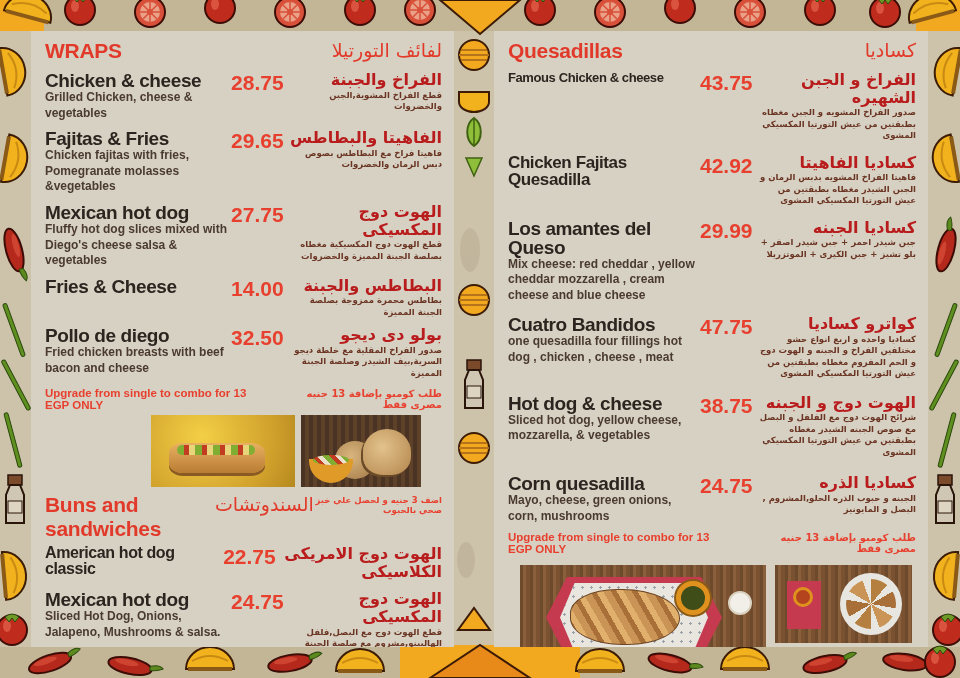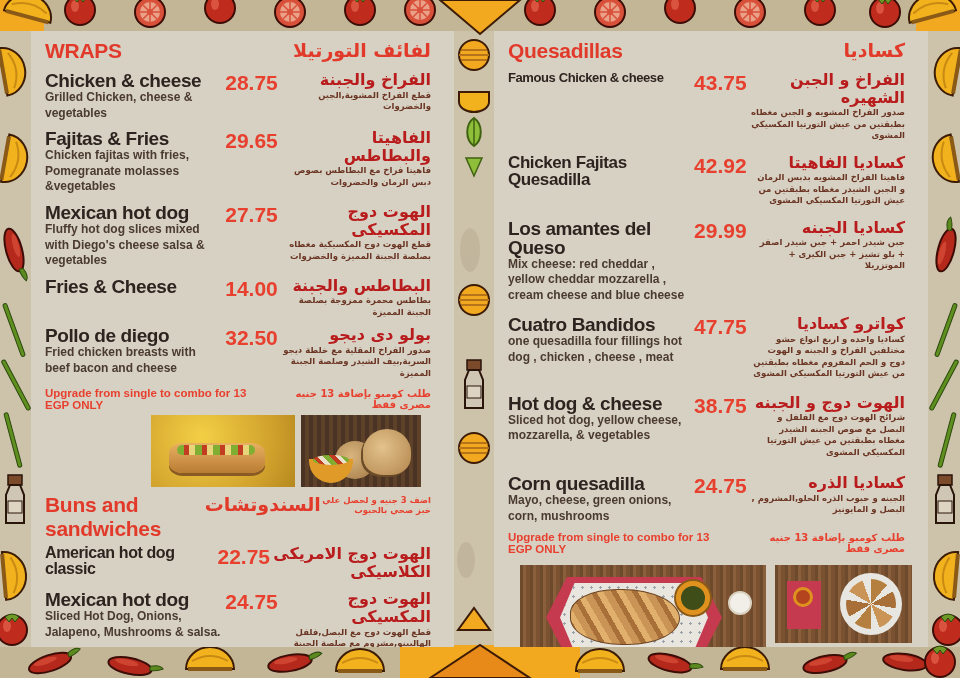--- a/index.html
+++ b/index.html
@@ -1,26 +1,26 @@
 <!DOCTYPE html>
 <html><head>
 <meta charset="utf-8">
 <style>
   * { margin:0; padding:0; box-sizing:border-box; }
   body { background:#555; font-family:"Liberation Sans", sans-serif; }
   .stage { position:relative; width:960px; height:678px; overflow:hidden; background:#cdc3ab; }
   .deco { position:absolute; inset:0; }
 
-  .panel { position:absolute; top:31px; bottom:31px; background:#d7d1c3; padding:8px 23px 6px 14px; overflow:hidden; }
+  .panel { position:absolute; top:31px; bottom:31px; background:#d7d1c3; padding:8px 12px 6px 14px; overflow:hidden; }
   .panel-left  { left:31px;  width:423px; }
   .panel-right { left:494px; width:434px; }
 
   .sec-head { display:flex; justify-content:space-between; align-items:flex-start; margin-bottom:8px; }
   .sec-title-en { color:#e23a2a; font-size:21px; font-weight:800; letter-spacing:-.3px; }
-  .sec-title-ar { color:#e23a2a; font-size:19px; font-weight:700; direction:rtl; font-family:"DejaVu Sans",sans-serif; }
+  .sec-title-ar { color:#e23a2a; font-size:19px; font-weight:400; direction:rtl; font-family:"DejaVu Sans",sans-serif; }
   .sec-note-ar { color:#e8402f; font-size:8.5px; font-weight:700; direction:rtl; text-align:right; margin-top:2px; font-family:"DejaVu Sans",sans-serif; }
 
   .row { display:flex; align-items:flex-start; margin-bottom:8px; }
   .en-block { flex:0 0 46%; }
   .price { flex:0 0 15%; text-align:center; color:#e8402f; font-weight:800; font-size:21px; line-height:1; padding-top:1px; }
   .ar-block { flex:1; direction:rtl; text-align:right; }
   .name { font-size:19px; font-weight:800; color:#2d2420; line-height:1; letter-spacing:-.4px; }
   .name.sm { font-size:16px; }
   .desc { font-size:12px; font-weight:700; color:#4a3a30; line-height:1.3; margin-top:0; }
   .name-ar { font-size:16px; font-weight:800; color:#b91c1c; line-height:1.1; font-family:"DejaVu Sans",sans-serif; }

